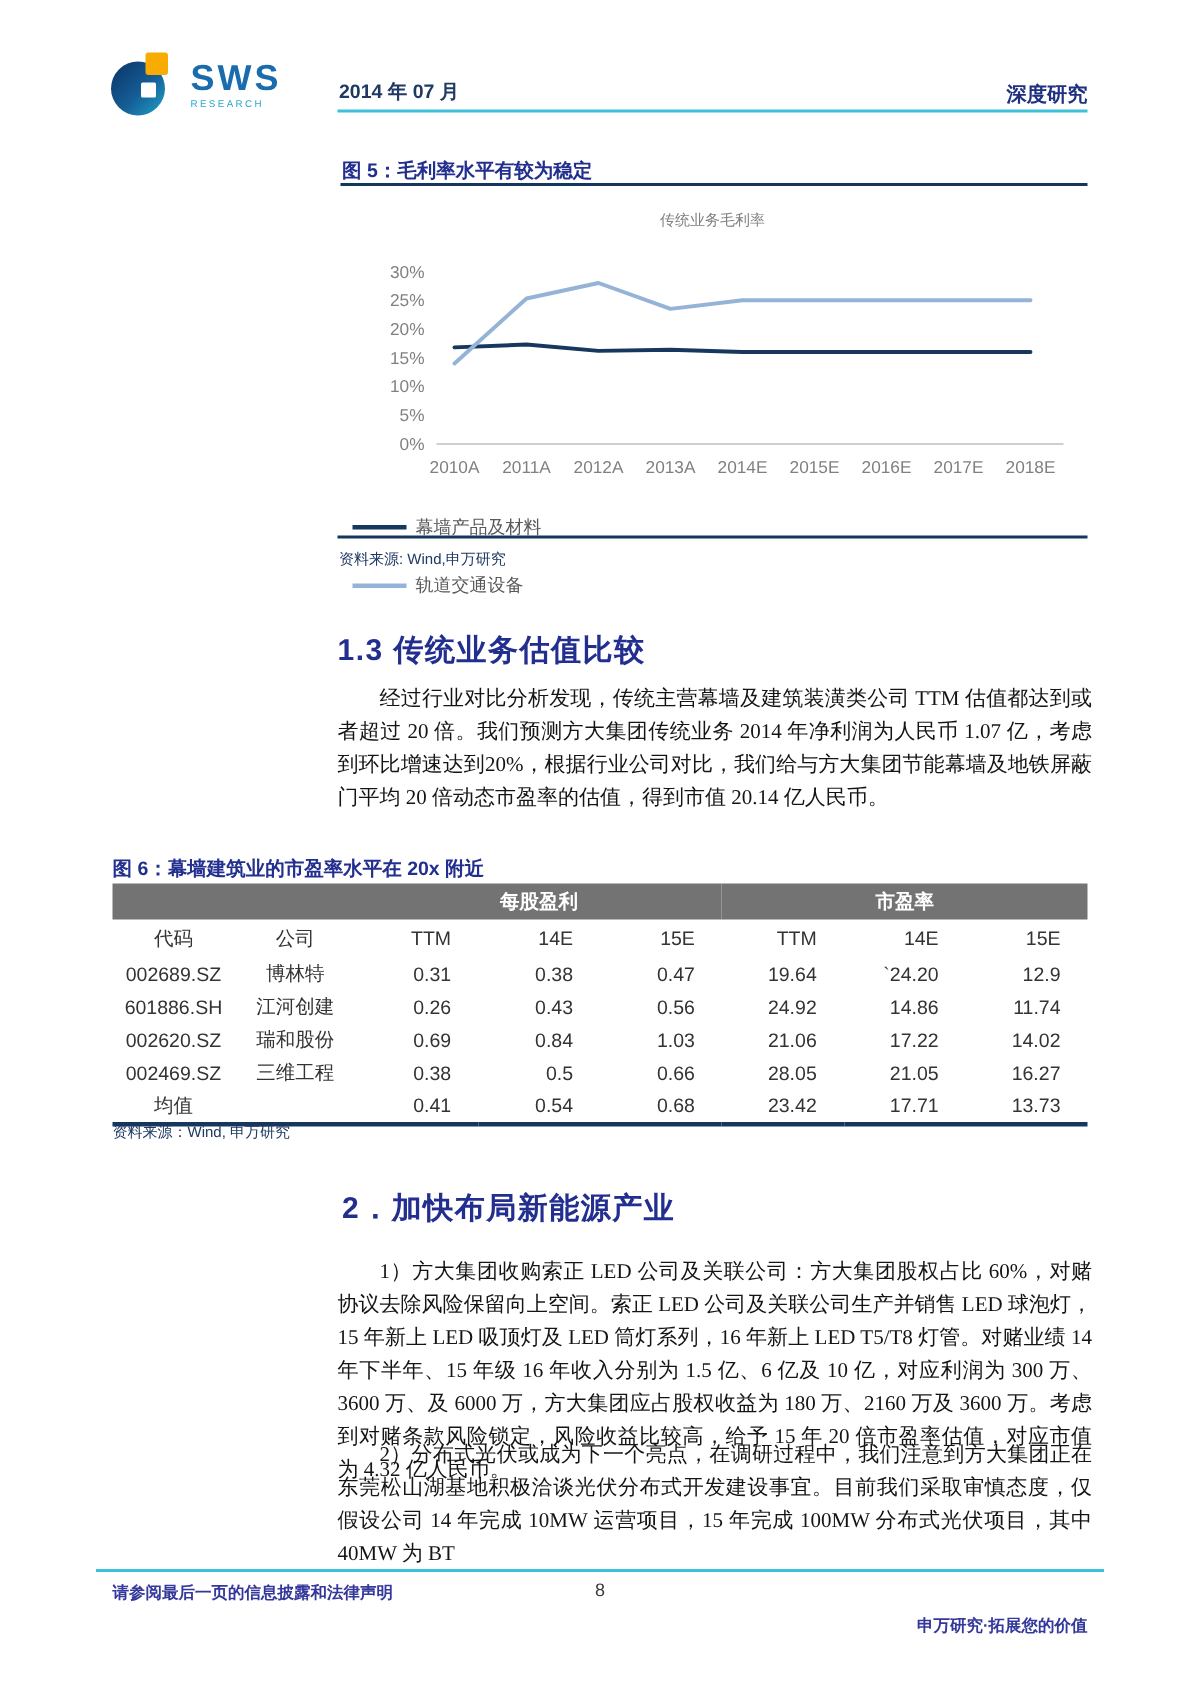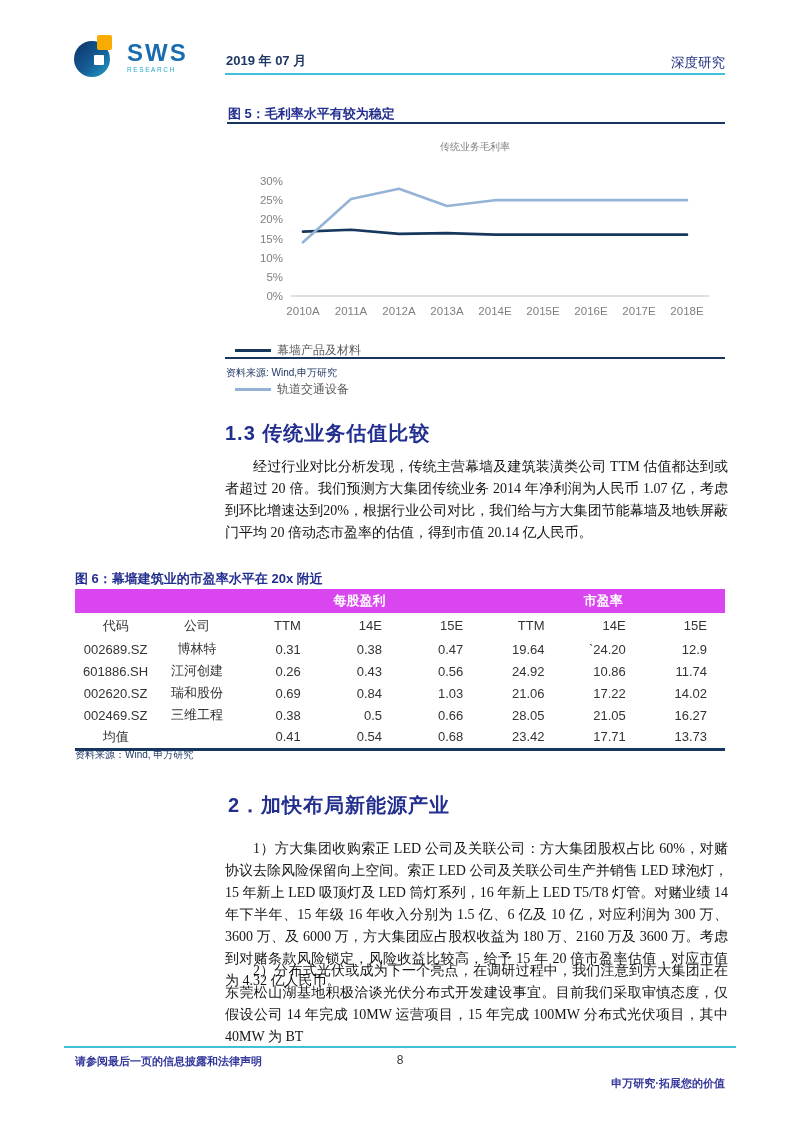--- a/index.html
+++ b/index.html
@@ -11,21 +11,21 @@
   .logo { position:absolute; left:74px; top:34px; display:flex; align-items:center; gap:7px; }
   .logo-mark { position:relative; width:46px; height:46px; }
   .lm-circle { position:absolute; left:0; top:7px; width:36px; height:36px; border-radius:50%;
                background:linear-gradient(135deg,#0d3a6e 10%,#155d96 55%,#1fa3c9 100%); }
   .lm-orange { position:absolute; left:23px; top:1px; width:15px; height:15px; background:#f8ab00; border-radius:2px; }
   .lm-notch  { position:absolute; left:20px; top:21px; width:10px; height:10px; background:#fff; border-radius:1px; }
   .logo-text { display:flex; flex-direction:column; line-height:1; }
   .logo-sws { font-size:24px; font-weight:bold; color:#1a6cae; letter-spacing:2px; font-family:"Liberation Sans",sans-serif; }
   .logo-research { font-size:6.5px; color:#28a8cc; letter-spacing:1.6px; margin-top:2px; }
   .hdr-date { position:absolute; left:226px; top:52px; font-size:13px; font-weight:bold; color:#1f3864; }
-  .hdr-type { position:absolute; right:75px; top:54px; font-size:13.5px; font-weight:normal; color:#1f3080; }
+  .hdr-type { position:absolute; right:75px; top:54px; font-size:13.5px; font-weight:bold; color:#1f3080; }
   .hdr-line { position:absolute; left:225px; top:73px; width:500px; border-top:2px solid #3ec0db; }
 
   
   .fig5-title { position:absolute; left:228px; top:105px; font-size:13px; font-weight:bold; color:#232f8f; }
   .fig5-underline { position:absolute; left:227px; top:122px; width:498px; border-top:2px solid #17365d; }
   .chart-box { position:absolute; left:235px; top:140px; width:480px; }
   .chart-title { text-align:center; color:#7f7f7f; font-size:10px; margin-bottom:2px; }
   svg text { font-family:"Liberation Sans","DejaVu Sans",sans-serif; }
   .legend { display:flex; justify-content:center; gap:22px; margin-top:2px;flex-direction:column; }
   .legend-item { display:flex; align-items:center; gap:6px; }
@@ -38,21 +38,21 @@
   
   .sec13-title { position:absolute; left:225px; top:420px; font-size:20px; font-weight:bold; color:#232f8f; letter-spacing:1px; }
   .body-para { font-family:"Liberation Serif","DejaVu Serif",serif; font-size:14px; line-height:22px;
                color:#141414; text-align:justify; text-indent:2em; }
   .sec13-para { position:absolute; left:225px; top:456px; width:503px; }
 
   
   .fig6-title { position:absolute; left:75px; top:570px; font-size:13px; font-weight:bold; color:#232f8f;text-align:right; }
   .fin-table { position:absolute; left:75px; top:589px; width:650px; border-collapse:collapse; table-layout:fixed; }
   .fin-table th, .fin-table td { font-size:13px; font-weight:normal; color:#333; padding:0; }
-  .fin-table .band th { background:#d946ef; color:#fff; font-weight:bold; height:24px; font-size:13px; }
+  .fin-table .band th { background:#737373; color:#fff; font-weight:bold; height:24px; font-size:13px; }
   .fin-table .colhead td { height:25px; }
   .fin-table tbody td { height:22px; }
   .fin-table .c-center { text-align:center; }
   .fin-table .c-num { text-align:right; padding-right:18px; }
   .fin-table tbody tr:last-child td { height:23px; }
   .fin-table { border-bottom:3px solid #17365d; }
   .bold-cell { font-weight:bold; color:#222; }
   .fig6-source { position:absolute; left:75px; top:748px; }
 
   
@@ -75,21 +75,21 @@
     <div class="logo-mark">
       <span class="lm-circle"></span>
       <span class="lm-orange"></span>
       <span class="lm-notch"></span>
     </div>
     <div class="logo-text">
       <span class="logo-sws">SWS</span>
       <span class="logo-research">RESEARCH</span>
     </div>
   </div>
-  <div class="hdr-date">2019 年 07 月</div>
+  <div class="hdr-date">2014 年 07 月</div>
   <div class="hdr-type">深度研究</div>
   <div class="hdr-line"></div>
 
   <div class="fig5-title">图 5：毛利率水平有较为稳定</div>
   <div class="fig5-underline"></div>
   <div class="chart-box">
     <div class="chart-title">传统业务毛利率</div>
     <svg id="line-chart" width="480" height="180" viewBox="0 0 480 180">
         <text x="48" y="144" text-anchor="end" font-size="11.5" fill="#808080">0%</text>
         <text x="48" y="124.83333333333333" text-anchor="end" font-size="11.5" fill="#808080">5%</text>
@@ -158,21 +158,21 @@
           <td class="c-num">`24.20</td>
           <td class="c-num">12.9</td>
         </tr>
         <tr>
           <td class="c-center">601886.SH</td>
           <td class="c-center">江河创建</td>
           <td class="c-num">0.26</td>
           <td class="c-num">0.43</td>
           <td class="c-num">0.56</td>
           <td class="c-num">24.92</td>
-          <td class="c-num">10.86</td>
+          <td class="c-num">14.86</td>
           <td class="c-num">11.74</td>
         </tr>
         <tr>
           <td class="c-center">002620.SZ</td>
           <td class="c-center">瑞和股份</td>
           <td class="c-num">0.69</td>
           <td class="c-num">0.84</td>
           <td class="c-num">1.03</td>
           <td class="c-num">21.06</td>
           <td class="c-num">17.22</td>

